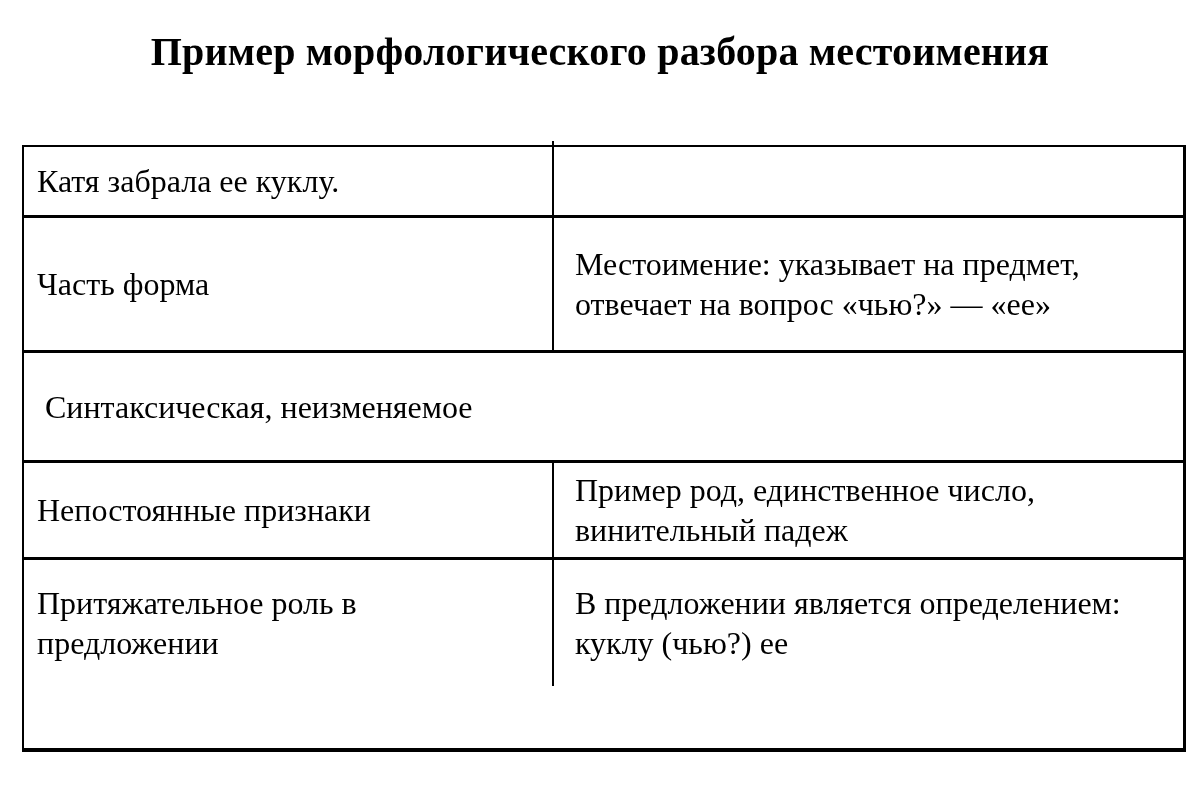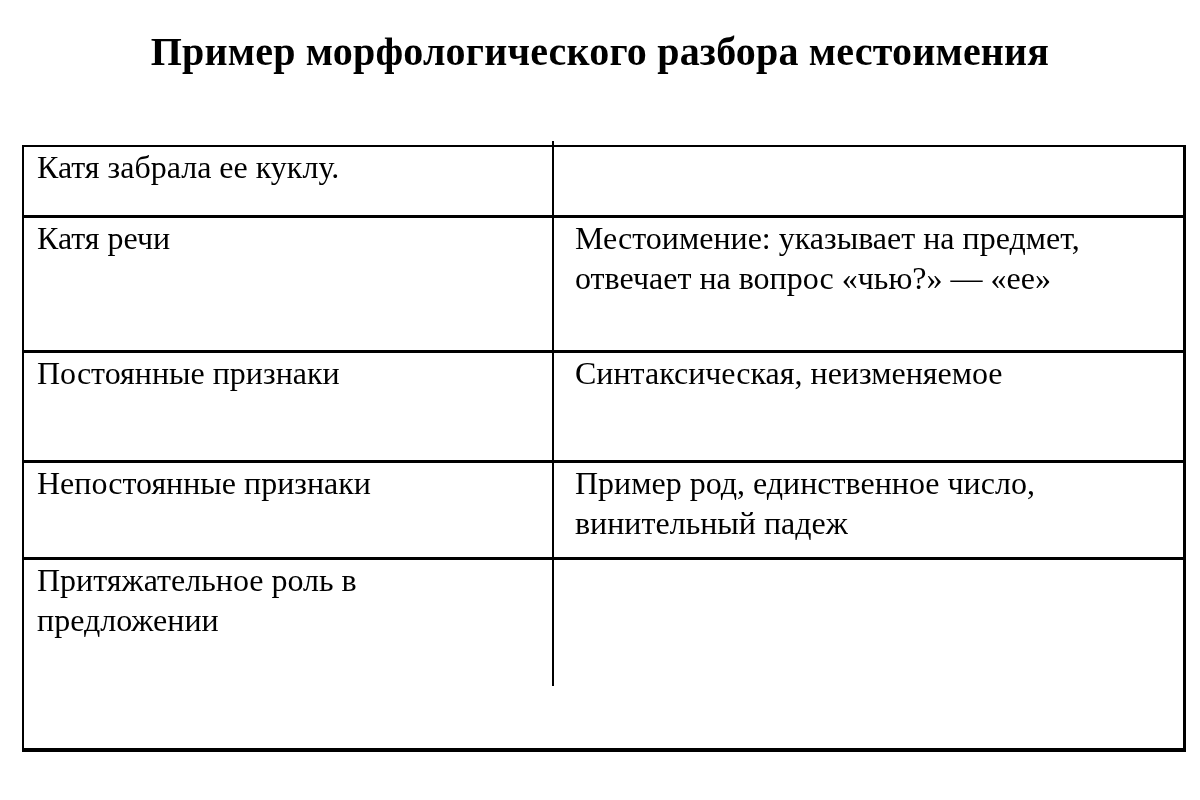--- a/index.html
+++ b/index.html
@@ -57,21 +57,21 @@
   }
   .row:last-child { border-bottom: none; }
   .r1 { height: 71px; }
   .r2 { height: 135px; }
   .r3 { height: 62px; }
   .r4 { height: 110px; }
   .r5 { height: 97px; }
   .r6 { height: 126px; }
   .cell {
     display: flex;
-    align-items: flex-start;
+    align-items: center;
     box-sizing: border-box;
     font-size: 32px;
     line-height: 40px;
   }
   .cell-left {
     width: 530px;
     flex: 0 0 530px;
     border-right: 2px solid #000;
     padding-left: 13px;
     padding-right: 30px;
@@ -98,49 +98,50 @@
 
     <div class="row r1">
       <div class="cell cell-left">
         <span>Катя забрала ее куклу.</span>
       </div>
       <div class="cell cell-right"></div>
     </div>
 
     <div class="row r2">
       <div class="cell cell-left">
-        <span>Катя речи</span>
+        <span>Часть форма</span>
       </div>
       <div class="cell cell-right">
         <span>Местоимение: указывает на предмет,
 отвечает на вопрос «чью?» — «ее»</span>
       </div>
     </div>
 
 
     <div class="row r4">
-      <div class="cell cell-left">
-        <span>Постоянные признаки</span>
-      </div>
       <div class="cell cell-right">
         <span>Синтаксическая, неизменяемое</span>
       </div>
     </div>
 
     <div class="row r5">
       <div class="cell cell-left">
         <span>Непостоянные признаки</span>
       </div>
       <div class="cell cell-right">
         <span>Пример род, единственное число,
 винительный падеж</span>
       </div>
     </div>
 
     <div class="row r6">
       <div class="cell cell-left">
         <span>Притяжательное роль в
 предложении</span>
       </div>
+      <div class="cell cell-right">
+        <span>В предложении является определением:
+куклу (чью?) ее</span>
+      </div>
     </div>
 
   </div>
 </div>
 
 </body></html>

